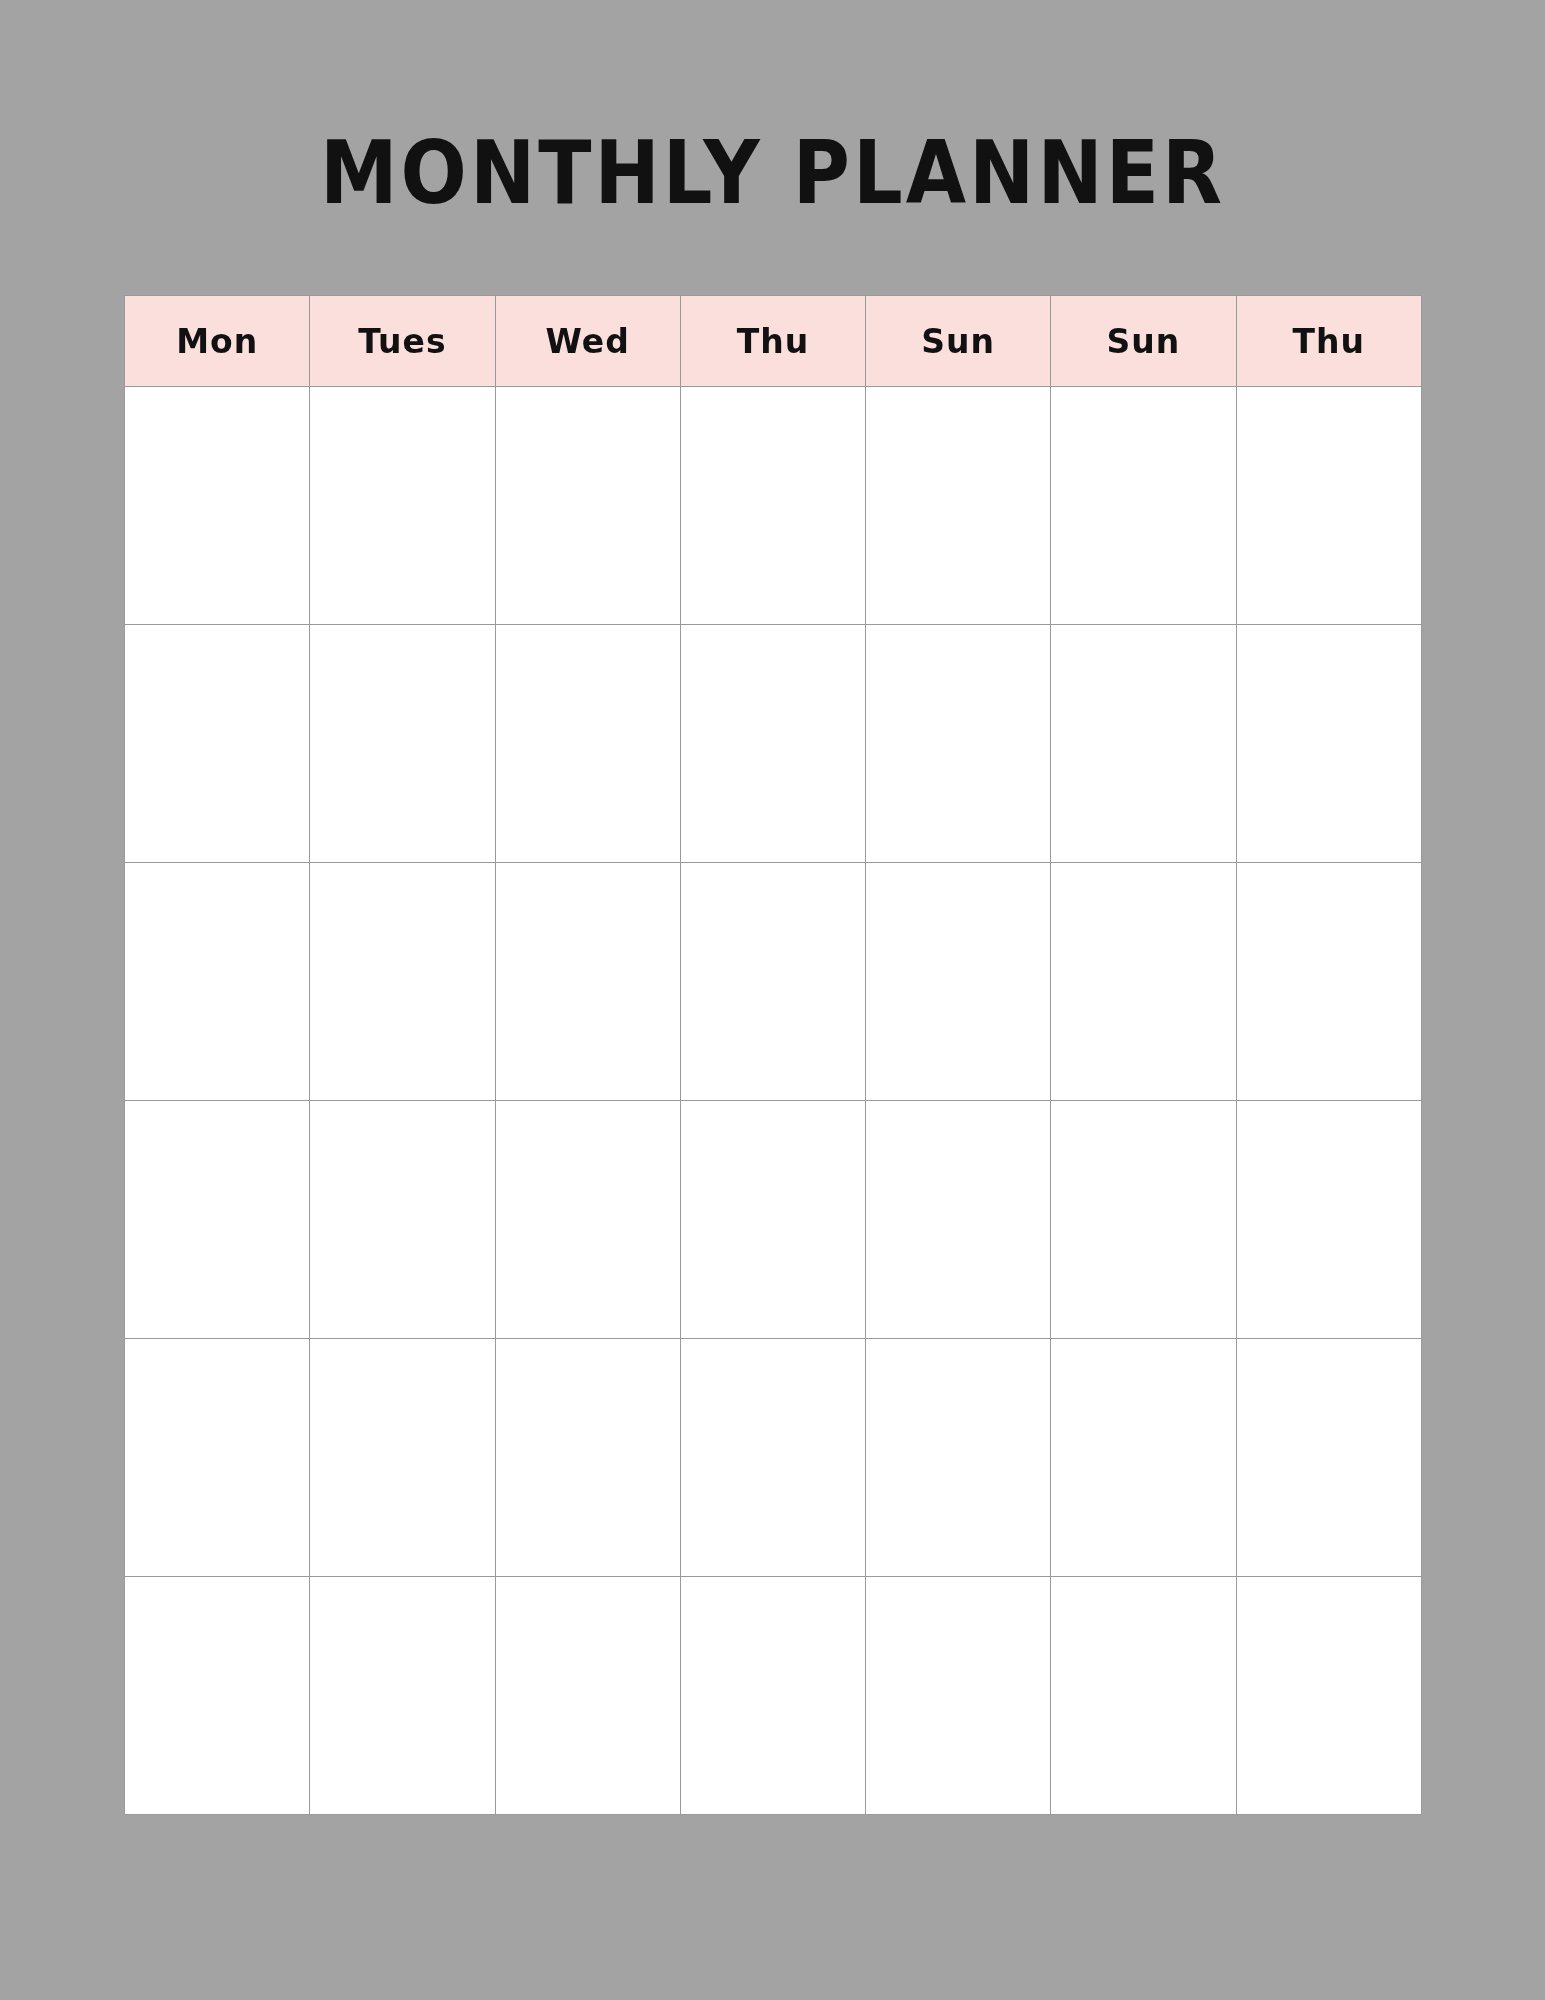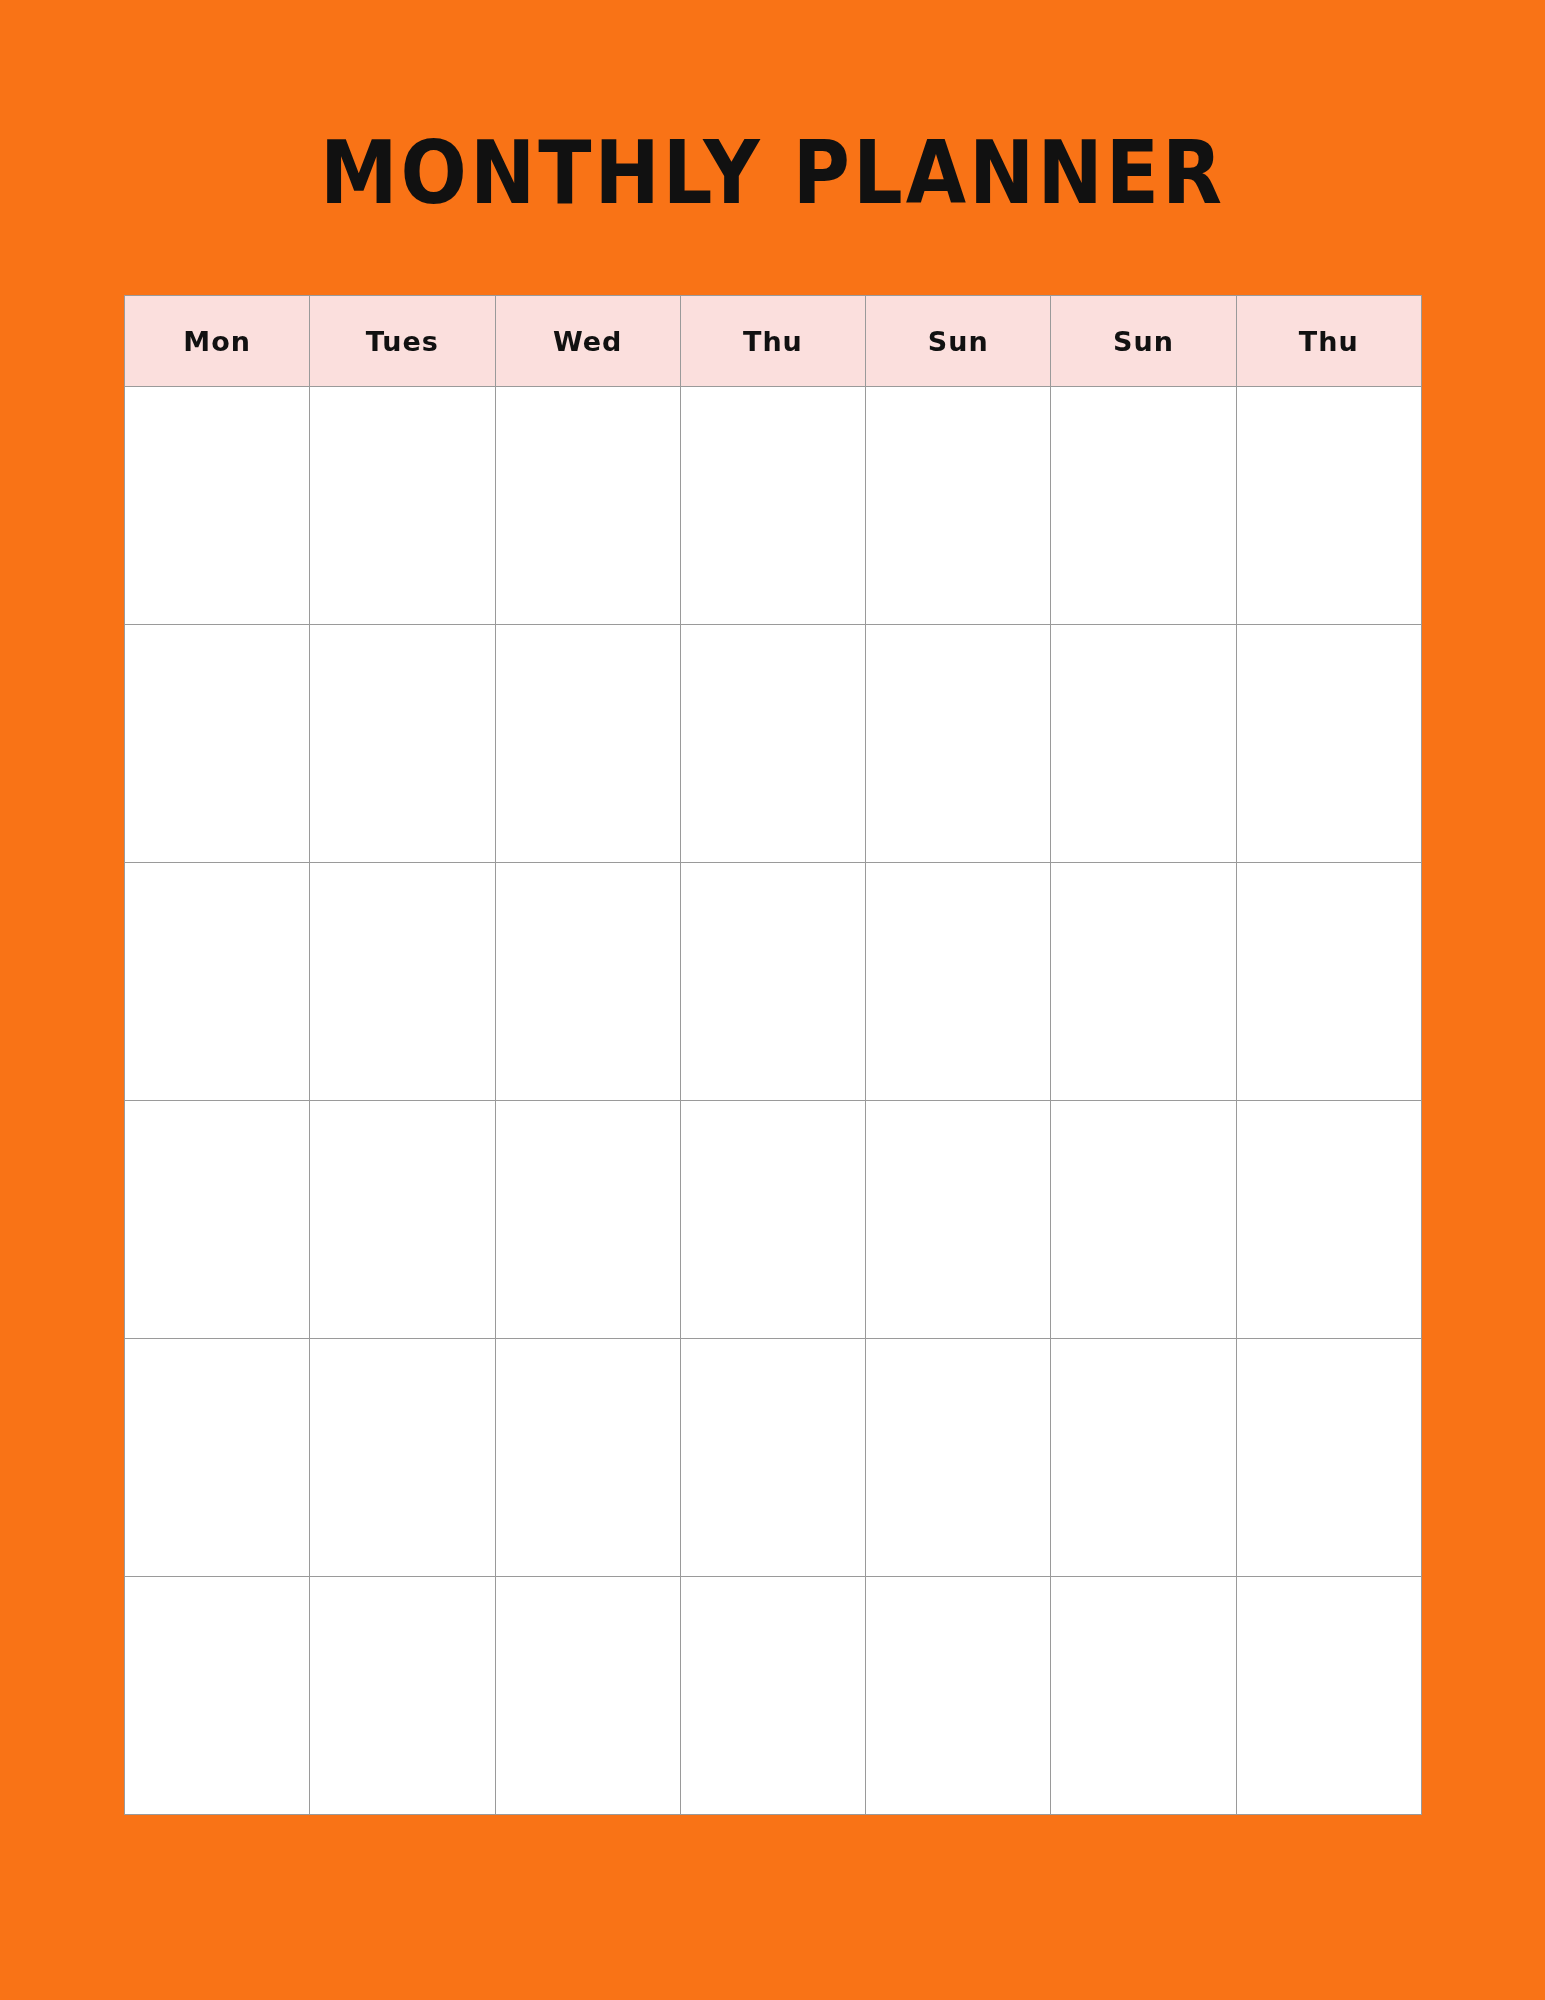--- a/index.html
+++ b/index.html
@@ -10,21 +10,21 @@
   body {
     width: 1545px;
     height: 2000px;
     font-family: "Liberation Sans", sans-serif;
     overflow: hidden;
   }
   .page {
     position: relative;
     width: 1545px;
     height: 2000px;
-    background: #f97316;
+    background: #a3a3a3;
     box-sizing: border-box;
   }
   .planner-title {
     text-align: center;
     font-family: "DejaVu Sans", sans-serif;
     font-weight: bold;
     font-size: 78px;
     letter-spacing: 3px;
     color: #111111;
     margin: 0;
@@ -43,21 +43,21 @@
     border-collapse: collapse;
     table-layout: fixed;
     width: 1297px;
   }
   table.calendar th {
     background: #fbdfdd;
     border: 1px solid #9a9a9a;
     height: 90px;
     font-family: "DejaVu Sans", sans-serif;
     font-weight: bold;
-    font-size: 27px;
+    font-size: 33px;
     color: #111111;
     letter-spacing: 1px;
     text-align: center;
     vertical-align: middle;
     padding: 0;
   }
   table.calendar td {
     border: 1px solid #9a9a9a;
     height: 237px;
     padding: 0;

